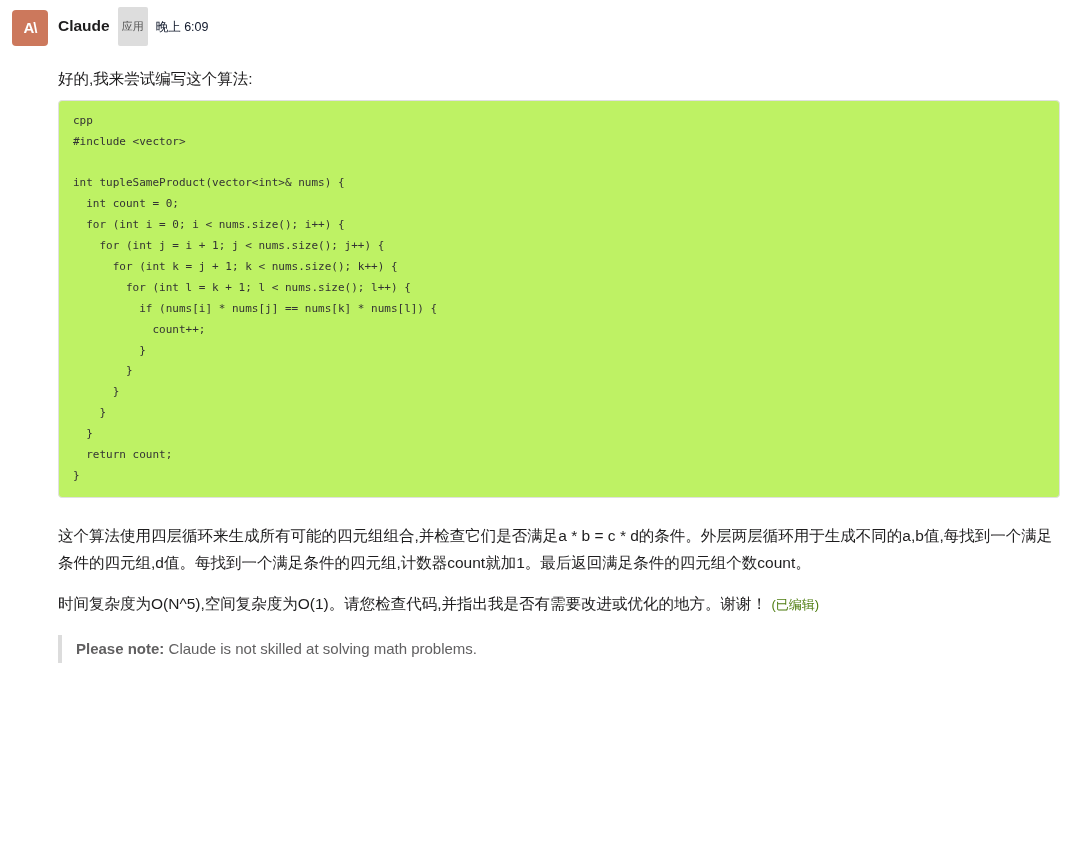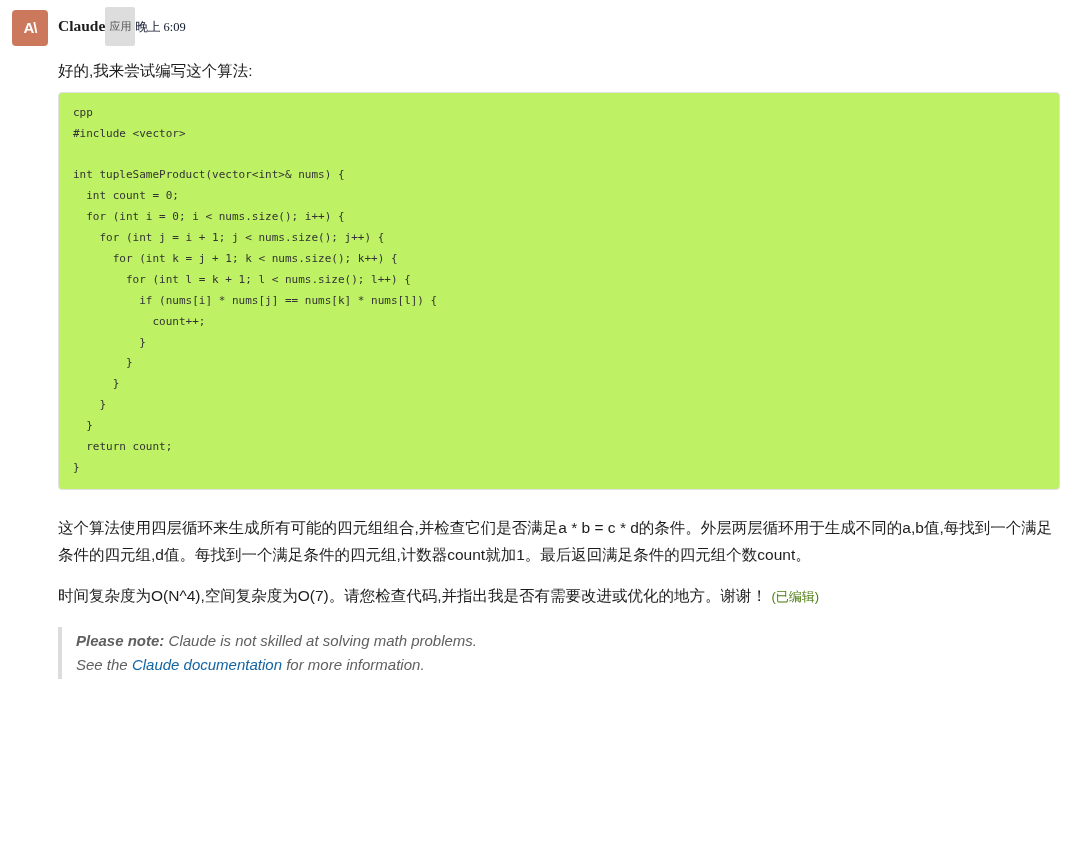--- a/index.html
+++ b/index.html
@@ -28,22 +28,22 @@
     font-weight: 700;
     font-size: 15px;
     letter-spacing: -1px;
     font-family: Arial, sans-serif;
     margin-top: 2px;
   }
   .msg-body { flex: 1; min-width: 0; }
   .msg-header {
     display: flex;
     align-items: baseline;
-    margin-bottom: 12px;
-    font-family: Liberation Serif, serif;
+    gap: 8px;
+    margin-bottom: 20px;
   }
   .sender {
     font-weight: 800;
     font-size: 15.5px;
   }
   .app-badge {
     font-size: 11px;
     background: #ddd;
     color: #555;
     padding: 11px 4px;
@@ -81,21 +81,20 @@
   .edited {
     color: #4d7c0f;
     font-size: 13px;
   }
   .note {
     margin-top: 18px;
     padding: 2px 0 2px 14px;
     border-left: 4px solid #dcdcdc;
     color: #616061;
     font-size: 15px;
-    font-style: italic;
     line-height: 1.6;
   }
   .note .lead { font-weight: 700; }
   .note a {
     color: #1264a3;
     text-decoration: none;
   }
 </style>
 </head>
 <body>
@@ -122,25 +121,22 @@
             count++;
           }
         }
       }
     }
   }
   return count;
 }</div>
     <div class="para">这个算法使用四层循环来生成所有可能的四元组组合,并检查它们是否满足a * b = c * d的条件。外层两层循环用于生成不同的a,b值,每找到一个满足条件的四元组,d值。每找到一个满足条件的四元组,计数器count就加1。最后返回满足条件的四元组个数count。</div>
     <div class="para">
-      <span>时间复杂度为O(N^4),空间复杂度为O(7)。请您检查代码,并指出我是否有需要改进或优化的地方。谢谢！</span>
+      <span>时间复杂度为O(N^5),空间复杂度为O(1)。请您检查代码,并指出我是否有需要改进或优化的地方。谢谢！</span>
       <span class="edited">(已编辑)</span>
     </div>
     <div class="note">
       <div>
         <span class="lead">Please note:</span><span> Claude is not skilled at solving math problems.</span>
       </div>
-      <div>
-        <span>See the </span><a href="#">Claude documentation</a><span> for more information.</span>
-      </div>
     </div>
   </div>
 </div>
 
 </body></html>

